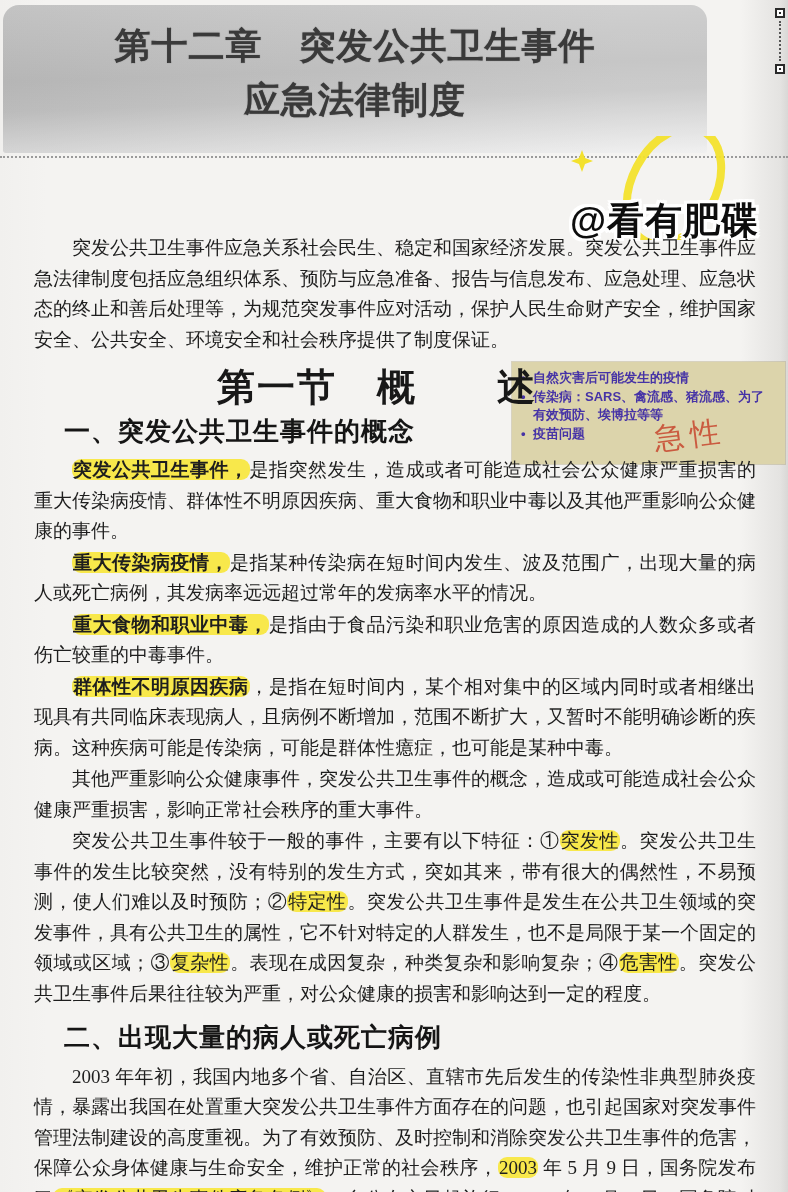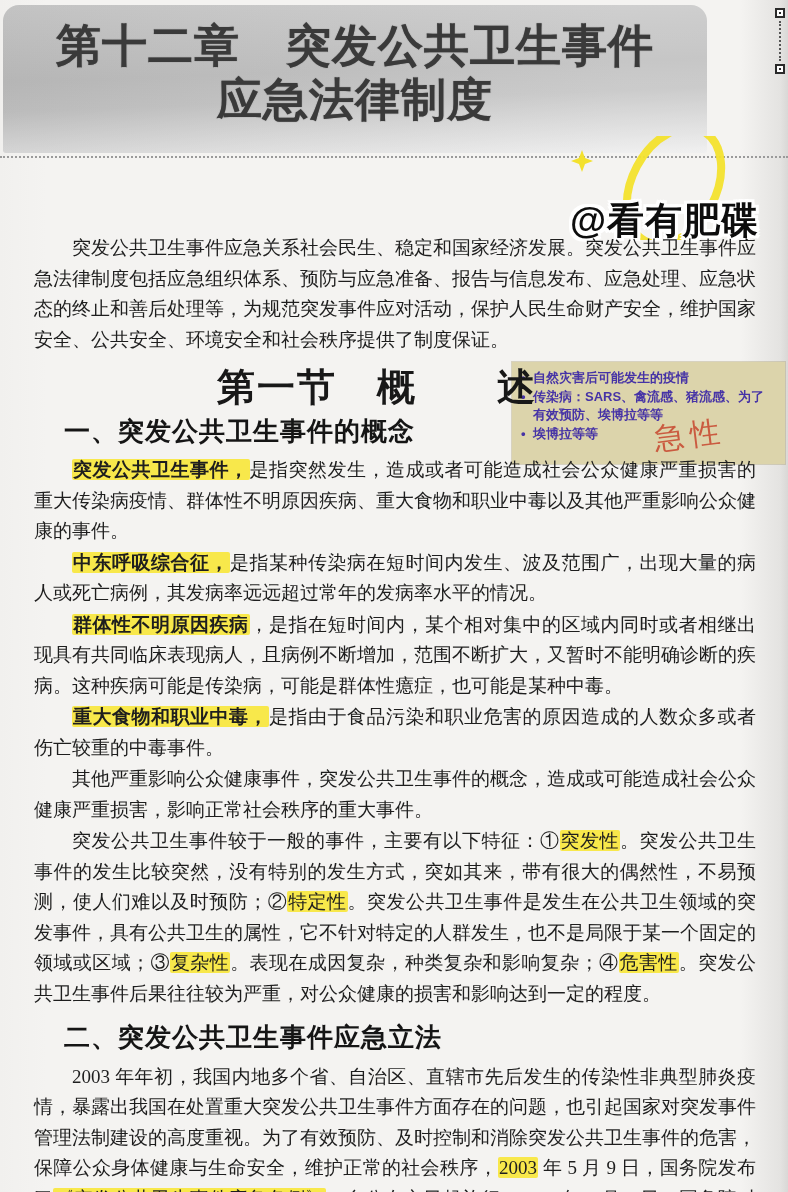--- a/index.html
+++ b/index.html
@@ -12,21 +12,21 @@
   .banner{
     position:absolute; left:3px; top:5px; width:704px; height:148px;
     border-radius:16px 16px 3px 3px;
     background:
       linear-gradient(90deg, rgba(0,0,0,0.04), rgba(255,255,255,0.14) 88%),
       linear-gradient(178deg,#cbcbcb 0%,#bdbdbd 45%,#c3c3c3 62%,#dedede 86%,#eeeeee 100%);
   }
   .banner-title{
     text-align:center; padding-top:14px;
     font-family:"Liberation Sans","DejaVu Sans",sans-serif; font-weight:bold;
-    color:#3a3a3a; font-size:45px; line-height:54px; letter-spacing:1px;
+    color:#3a3a3a; font-size:36px; line-height:54px; letter-spacing:1px;
     text-shadow:0 0 1px rgba(40,40,40,.6);
   }
   .dotted-line{position:absolute; top:156px; left:0; width:788px; height:0; border-top:2px dotted #9a9a9a;}
   
   .edge-strip{position:absolute; right:1px; top:8px; width:12px; height:86px;}
   .qr{width:10px; height:10px; border:2px solid #2a2a2a; box-sizing:border-box; background:#fff; position:relative;}
   .qr::after{content:""; position:absolute; left:2px; top:2px; width:2px; height:2px; background:#2a2a2a;}
   .edge-marks{height:40px; margin:3px 0; border-left:2px dotted #555; margin-left:4px;}
   
   .watermark{position:absolute; left:558px; top:136px; width:230px; height:104px;}
@@ -54,21 +54,21 @@
     position:absolute; left:142px; top:64px;
     font-family:"DejaVu Serif",serif; font-size:30px; font-weight:normal;
     color:#c8472e; transform:rotate(-7deg); opacity:.85; letter-spacing:6px;
   }
   
   .content{
     position:absolute; left:33px; top:232px; width:724px;
     color:#1e1e1e; font-size:19px; line-height:30.5px; text-align:justify;
   }
   .para{margin:1px; text-indent:2em;}
-  .hl{background:#f8e84b; border-radius:2px; padding:0 1px;}
+  .hl{background:#f8e84b; border-radius:9px; padding:0 1px;}
   .bold{font-weight:bold;}
   .section-heading{
     font-family:"Liberation Sans","DejaVu Sans",sans-serif; font-weight:bold;
     font-size:38px; color:#181818; text-align:center;
     margin:17px 36px 10px 0; letter-spacing:2px;
   }
   .sub-heading{
     font-family:"Liberation Sans","DejaVu Sans",sans-serif; font-weight:bold;
     font-size:26px; color:#151515; margin:13px 0 9px 31px; letter-spacing:1px;
   }
@@ -99,32 +99,32 @@
       <path d="M24 14 l3 8 8 3 -8 3 -3 8 -3 -8 -8 -3 8 -3 z" fill="#f3e12d"></path>
       <path d="M146 70 l2.5 6.5 6.5 2.5 -6.5 2.5 -2.5 6.5 -2.5 -6.5 -6.5 -2.5 6.5 -2.5 z" fill="#f3e12d"></path>
     </svg>
     <div class="watermark-text">@看有肥碟</div>
   </div>
 
   <div class="note-box">
     <ul>
       <li>自然灾害后可能发生的疫情</li>
       <li>传染病：SARS、禽流感、猪流感、为了有效预防、埃博拉等等</li>
-      <li>埃博拉等等</li>
+      <li>疫苗问题</li>
     </ul>
     <div class="handwriting">急性</div>
   </div>
 
   <div class="content">
       <p class="para"><span>突发公共卫生事件应急关系社会民生、稳定和国家经济发展。突发公共卫生事件应急法律制度包括应急组织体系、预防与应急准备、报告与信息发布、应急处理、应急状态的终止和善后处理等，为规范突发事件应对活动，保护人民生命财产安全，维护国家安全、公共安全、环境安全和社会秩序提供了制度保证。</span></p>
       <h2 class="section-heading">第一节　概　　述</h2>
       <h3 class="sub-heading">一、突发公共卫生事件的概念</h3>
       <p class="para"><span class="hl bold">突发公共卫生事件，</span><span>是指突然发生，造成或者可能造成社会公众健康严重损害的重大传染病疫情、群体性不明原因疾病、重大食物和职业中毒以及其他严重影响公众健康的事件。</span></p>
-      <p class="para"><span class="hl bold">中东呼吸综合征，</span><span>是指某种传染病在短时间内发生、波及范围广，出现大量的病人或死亡病例，其发病率远远超过常年的发病率水平的情况。</span></p>
+      <p class="para"><span class="hl bold">重大传染病疫情，</span><span>是指某种传染病在短时间内发生、波及范围广，出现大量的病人或死亡病例，其发病率远远超过常年的发病率水平的情况。</span></p>
+      <p class="para"><span class="hl bold">重大食物和职业中毒，</span><span>是指由于食品污染和职业危害的原因造成的人数众多或者伤亡较重的中毒事件。</span></p>
       <p class="para"><span class="hl bold">群体性不明原因疾病</span><span>，是指在短时间内，某个相对集中的区域内同时或者相继出现具有共同临床表现病人，且病例不断增加，范围不断扩大，又暂时不能明确诊断的疾病。这种疾病可能是传染病，可能是群体性癔症，也可能是某种中毒。</span></p>
-      <p class="para"><span class="hl bold">重大食物和职业中毒，</span><span>是指由于食品污染和职业危害的原因造成的人数众多或者伤亡较重的中毒事件。</span></p>
       <p class="para"><span>其他严重影响公众健康事件，突发公共卫生事件的概念，造成或可能造成社会公众健康严重损害，影响正常社会秩序的重大事件。</span></p>
       <p class="para"><span>突发公共卫生事件较于一般的事件，主要有以下特征：①</span><span class="hl">突发性</span><span>。突发公共卫生事件的发生比较突然，没有特别的发生方式，突如其来，带有很大的偶然性，不易预测，使人们难以及时预防；②</span><span class="hl">特定性</span><span>。突发公共卫生事件是发生在公共卫生领域的突发事件，具有公共卫生的属性，它不针对特定的人群发生，也不是局限于某一个固定的领域或区域；③</span><span class="hl">复杂性</span><span>。表现在成因复杂，种类复杂和影响复杂；④</span><span class="hl">危害性</span><span>。突发公共卫生事件后果往往较为严重，对公众健康的损害和影响达到一定的程度。</span></p>
-      <h3 class="sub-heading">二、突发公共卫生事件应急立法</h3>
+      <h3 class="sub-heading">二、出现大量的病人或死亡病例</h3>
       <p class="para"><span>2003 年年初，我国内地多个省、自治区、直辖市先后发生的传染性非典型肺炎疫情，暴露出我国在处置重大突发公共卫生事件方面存在的问题，也引起国家对突发事件管理法制建设的高度重视。为了有效预防、及时控制和消除突发公共卫生事件的危害，保障公众身体健康与生命安全，维护正常的社会秩序，</span><span class="hl">2003</span><span> 年 5 月 9 日，国务院发布了</span><span class="hl">《突发公共卫生事件应急条例》</span><span>，自公布之日起施行。2011 年 1 月 8 日，国务院对《突发公共卫生事件应急条例》进行了修订。《突发公共卫生事件应急条例》在总结防治传染性非典型肺炎工作经验基础上，借鉴国外的先进经验和有益做法，对公共卫生突发事件的管理范围和具体内容进行了制度性的建设，从法律角度进一步确立了应对突发公共卫生事件的快速处置机制，强化相应责任，提高处置突发公共卫生事件的反应能力，是中国社会危机管理制</span></p>
     </div>
 
 </div>
 
 </body></html>

